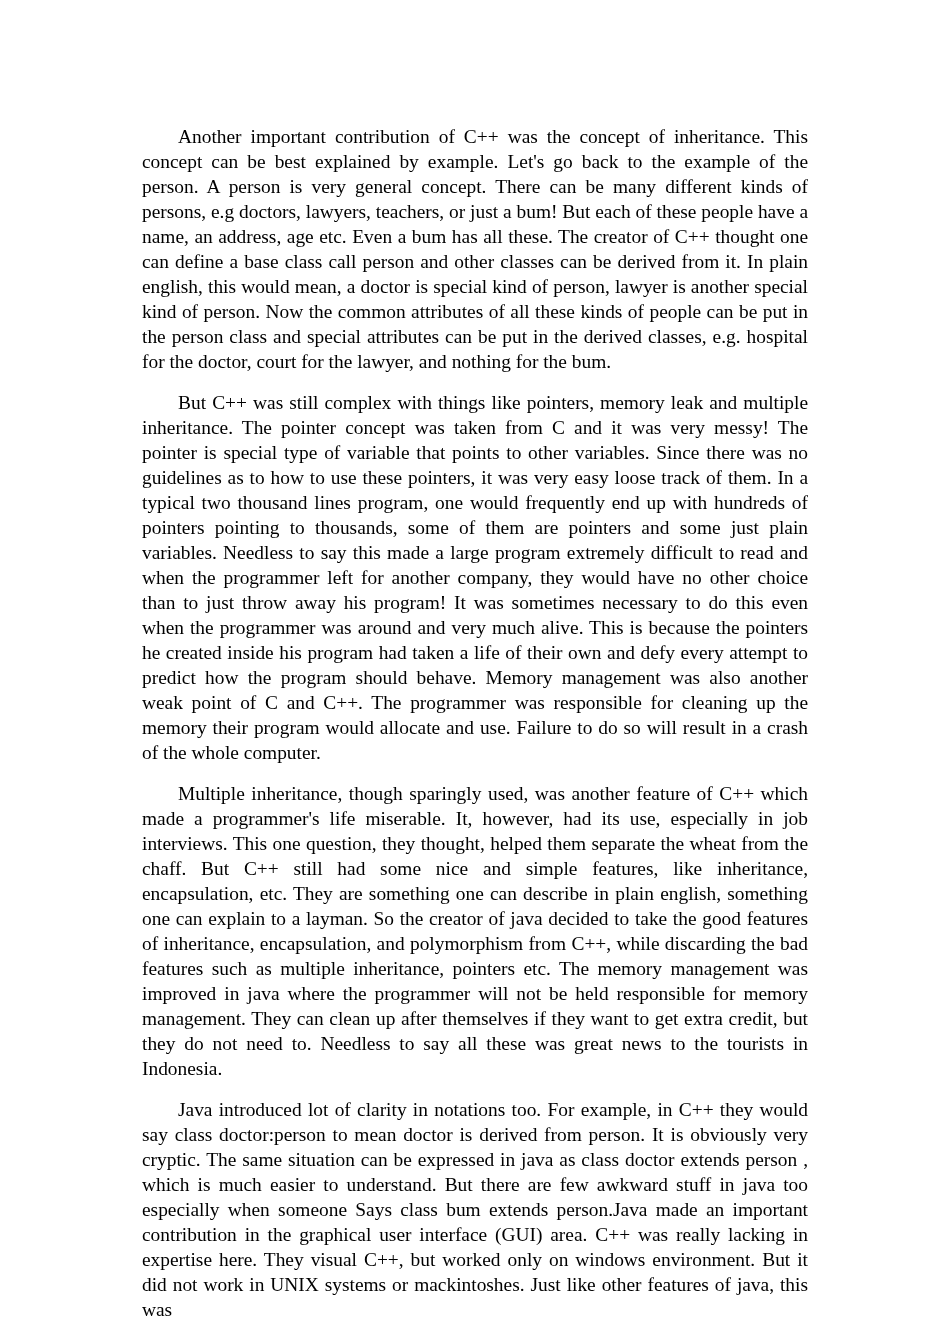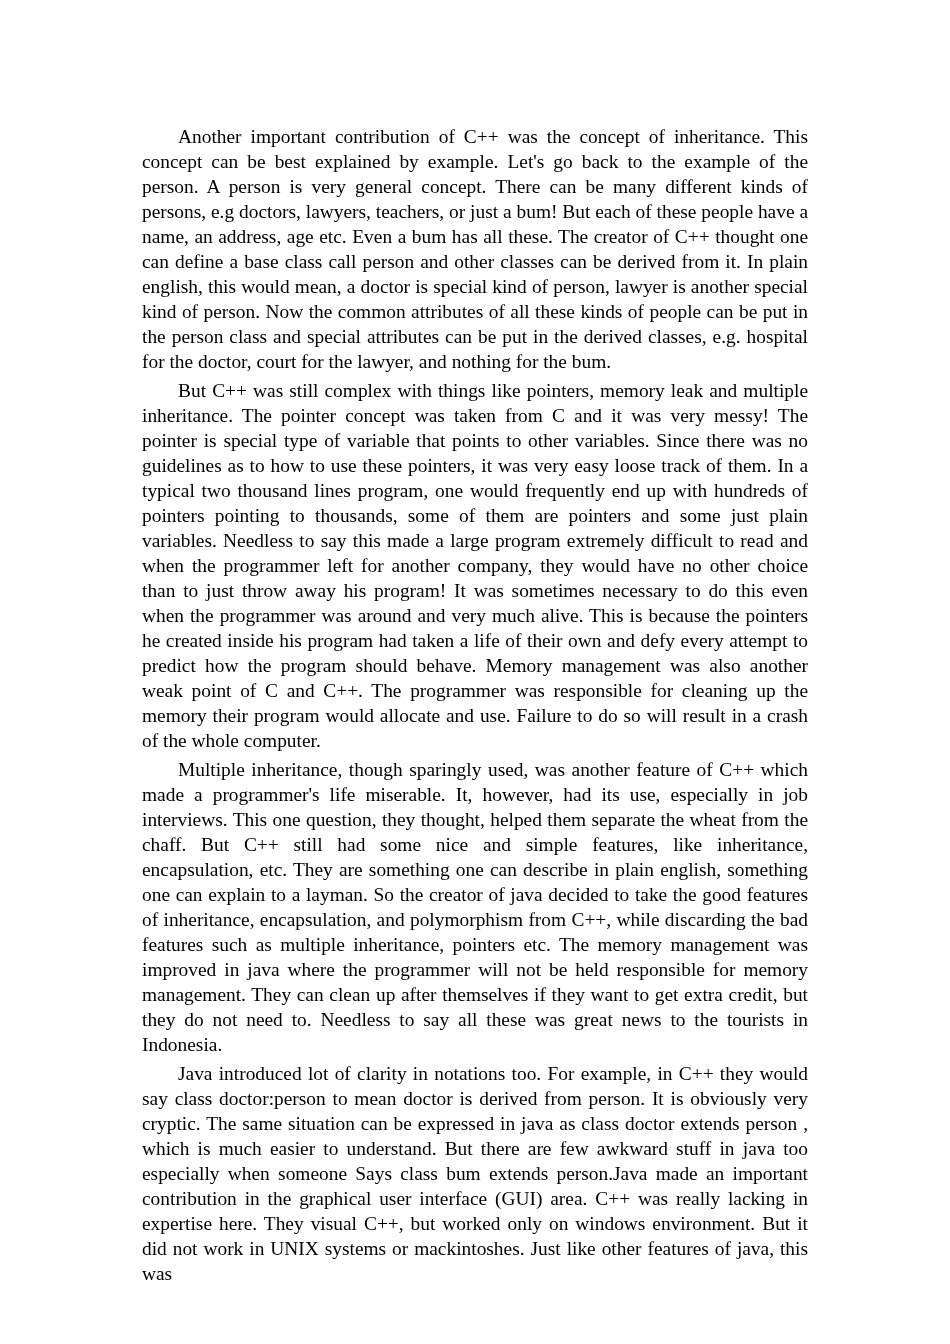--- a/index.html
+++ b/index.html
@@ -36,21 +36,21 @@
     text-justify: inter-word;
     font-size: 19.4px;
     line-height: 25.0px;
     text-indent: 36px;
     hyphens: none;
     -webkit-hyphens: none;
     word-spacing: 0px;
     letter-spacing: 0px;
   }
   .para + .para {
-    margin-top: 4px;
+    margin-top: 16px;
   }
   
   .para:last-child { text-align-last: left; }
 </style>
 </head>
 <body>
 
 <div class="page">
   <div class="text-column">
     <p class="para">Another important contribution of C++ was the concept of inheritance. This concept can be best explained by example. Let's go back to the example of the person. A person is very general concept. There can be many different kinds of persons, e.g doctors, lawyers, teachers, or just a bum! But each of these people have a name, an address, age etc. Even a bum has all these. The creator of C++ thought one can define a base class call person and other classes can be derived from it. In plain english, this would mean, a doctor is special kind of person, lawyer is another special kind of person. Now the common attributes of all these kinds of people can be put in the person class and special attributes can be put in the derived classes, e.g. hospital for the doctor, court for the lawyer, and nothing for the bum.</p>

